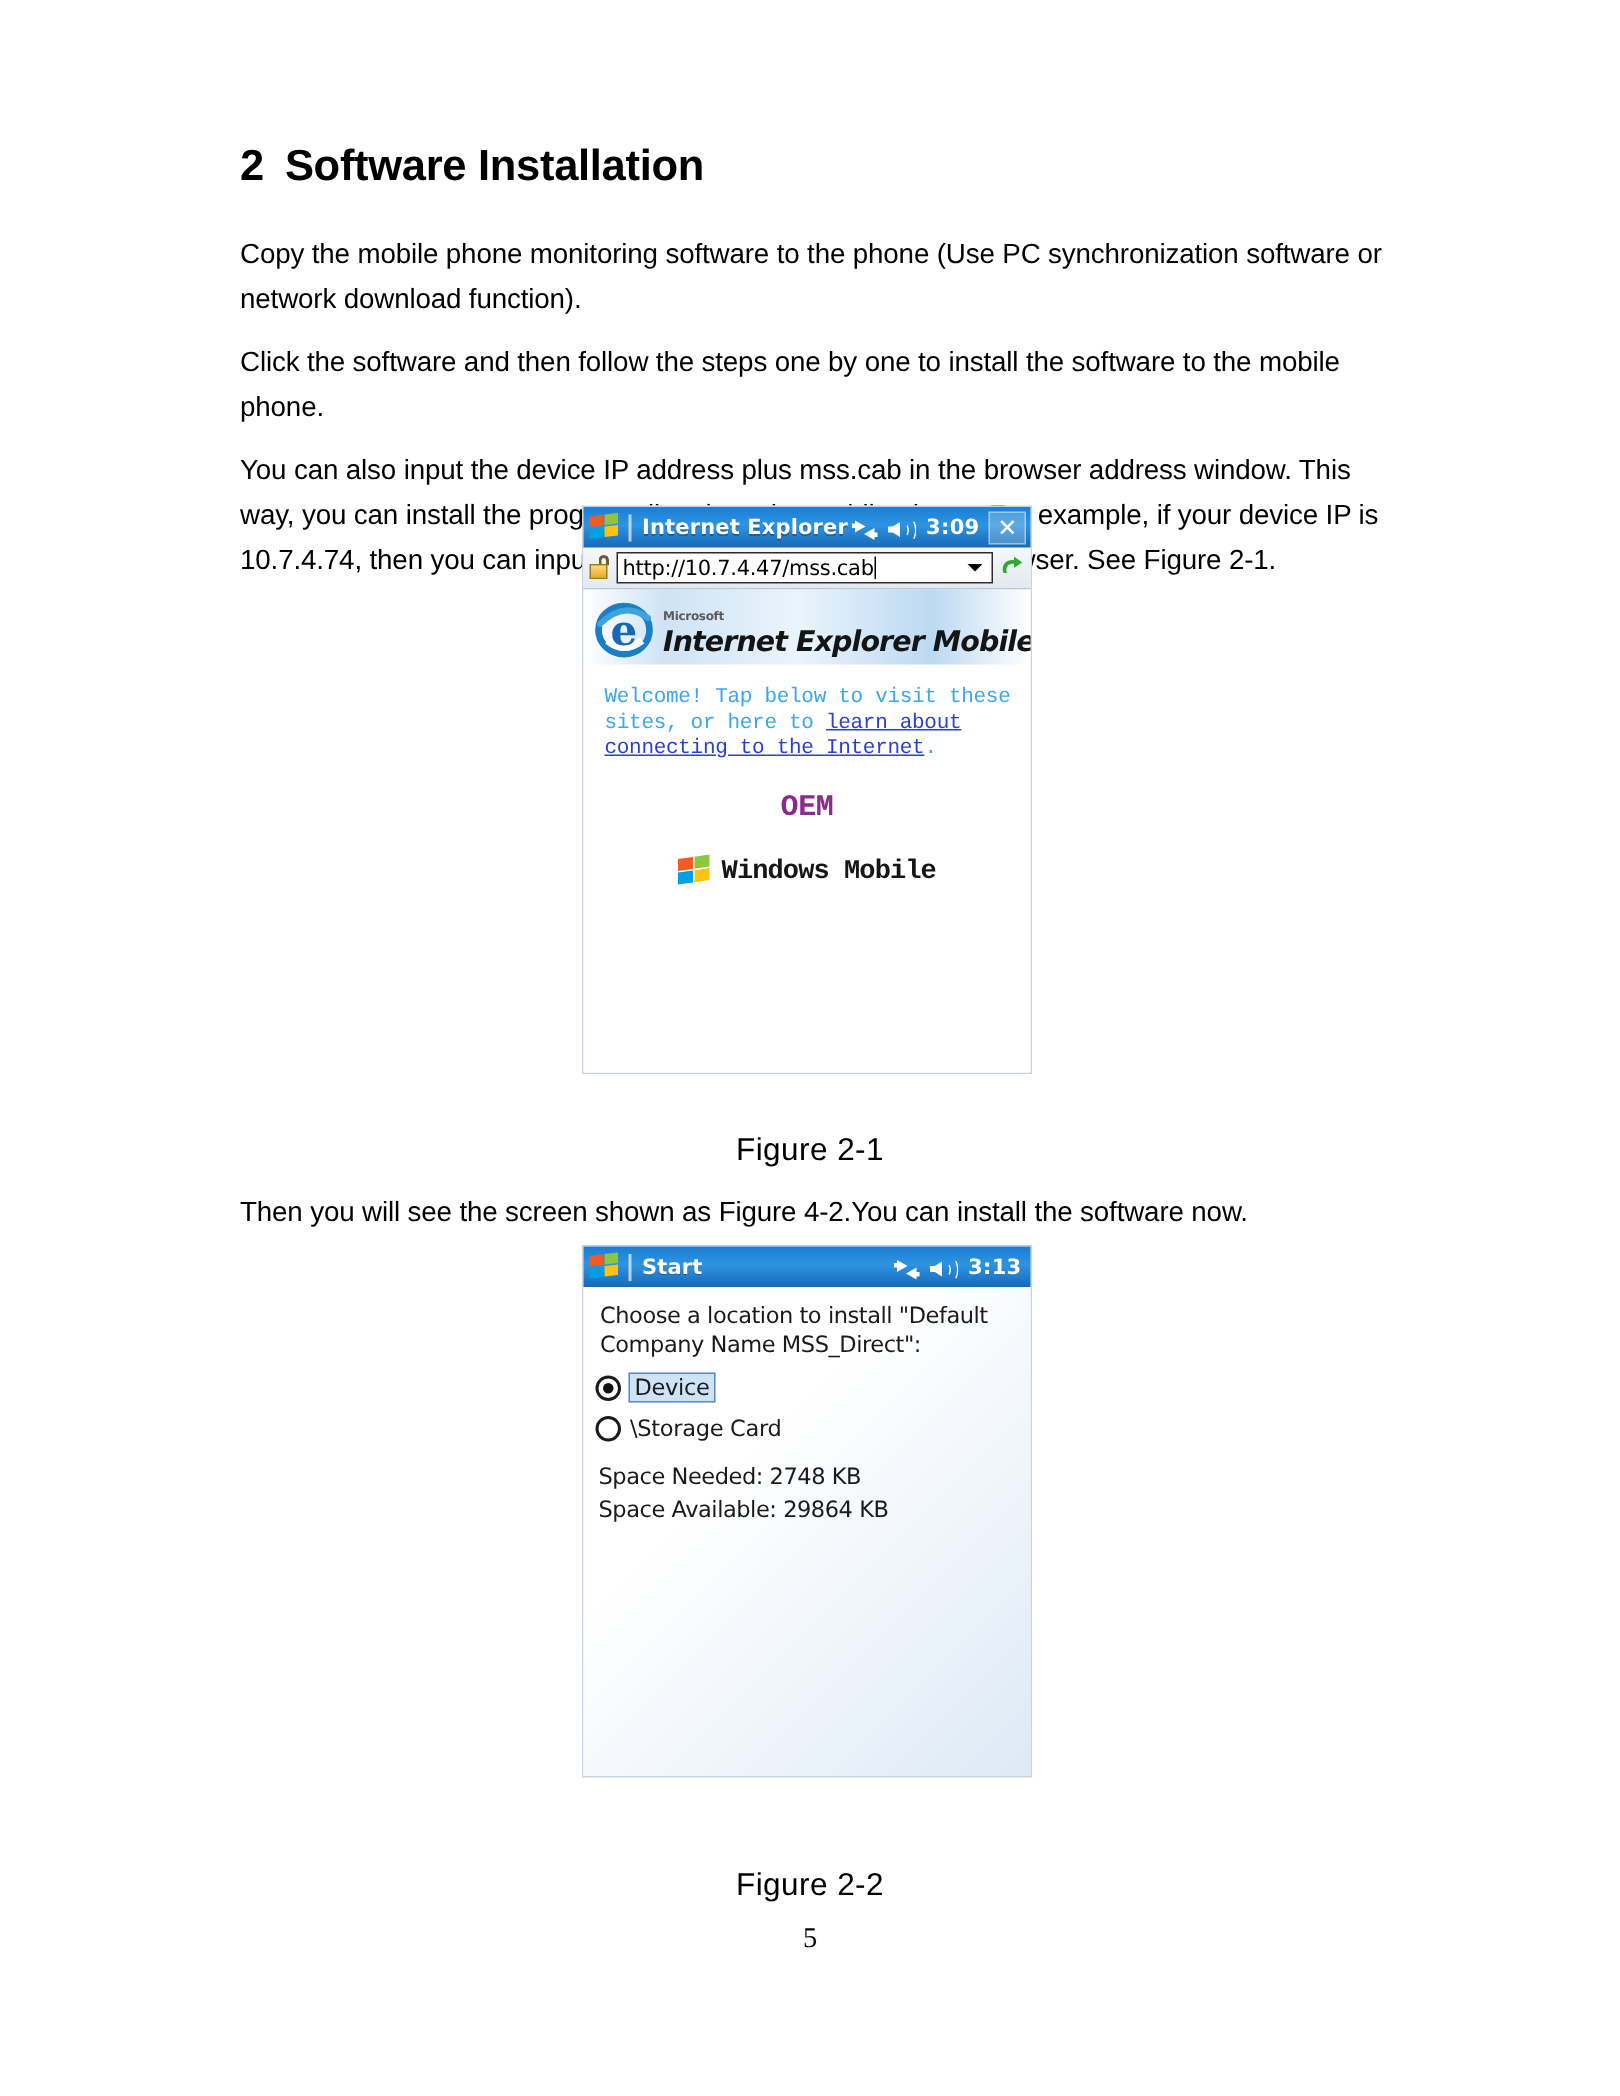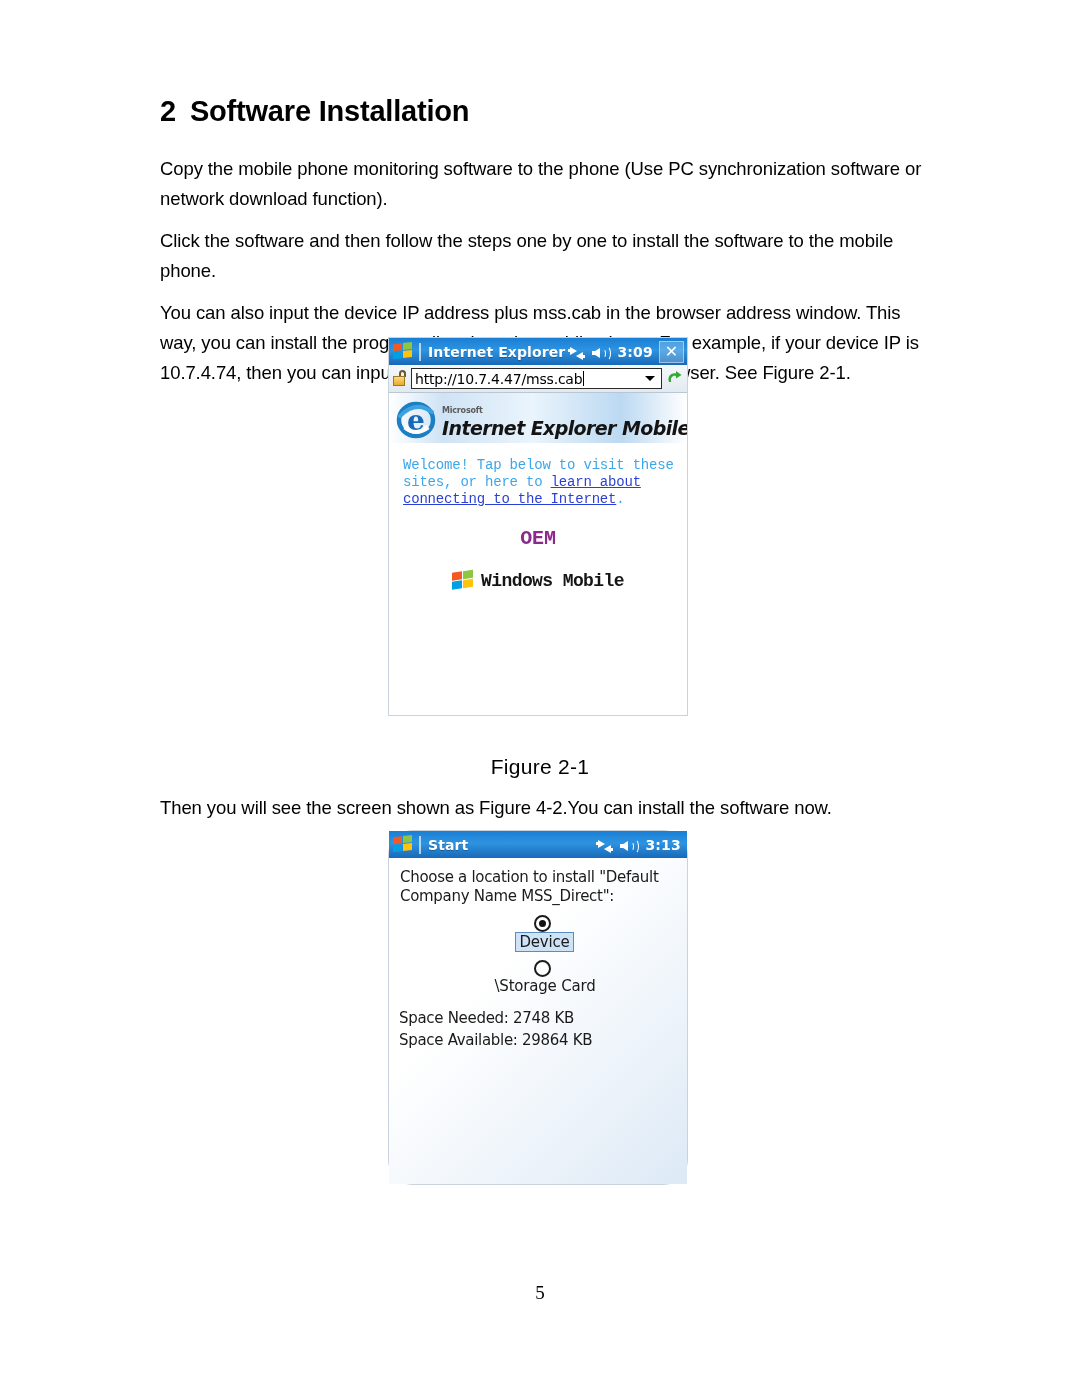--- a/index.html
+++ b/index.html
@@ -409,21 +409,20 @@
     font-size: 15px;
     line-height: 19px;
     color: #1a1a1a;
     margin: 0 8px 0 11px;
     letter-spacing: -0.3px;
   }
   .radio-row {
     display: flex;
     align-items: center;
     margin: 9px 0 0 8px;
-    flex-direction: column;
   }
   .radio-row + .radio-row { margin-top: 8px; }
   .radio {
     width: 17px; height: 17px;
     border: 2px solid #1b1b1b;
     border-radius: 50%;
     box-sizing: border-box;
     position: relative;
     flex: 0 0 auto;
     background: #ffffff;
@@ -551,21 +550,21 @@
     </div>
 
   </div>
 
   <div class="fig-caption" style="position:absolute; left:0; top:755px;">Figure 2-1</div>
 
   <div style="position:absolute; left:160px; top:793px; width:765px;">
     <p class="para">Then you will see the screen shown as Figure 4-2.You can install the software now.</p>
   </div>
 
-  <div class="phone" style="top:830px;border-radius:25px;">
+  <div class="phone" style="top:830px;">
 
     <div class="titlebar">
       <span class="win-flag">
         <i class="q1"></i>
           <i class="q2"></i>
           <i class="q3"></i>
           <i class="q4"></i>
       </span>
       <span class="tb-divider"></span>
       <span class="tb-title">Start</span>
@@ -599,16 +598,17 @@
         <span class="radio"></span>
         <span class="radio-label">\Storage Card</span>
       </div>
 
       <div class="space-line first">Space Needed:  2748 KB</div>
       <div class="space-line">Space Available: 29864 KB</div>
     </div>
 
   </div>
 
+  <div class="fig-caption" style="position:absolute; left:0; top:1245px;">Figure 2-2</div>
 
   <div class="page-number">5</div>
 
 </div>
 
 </body></html>

